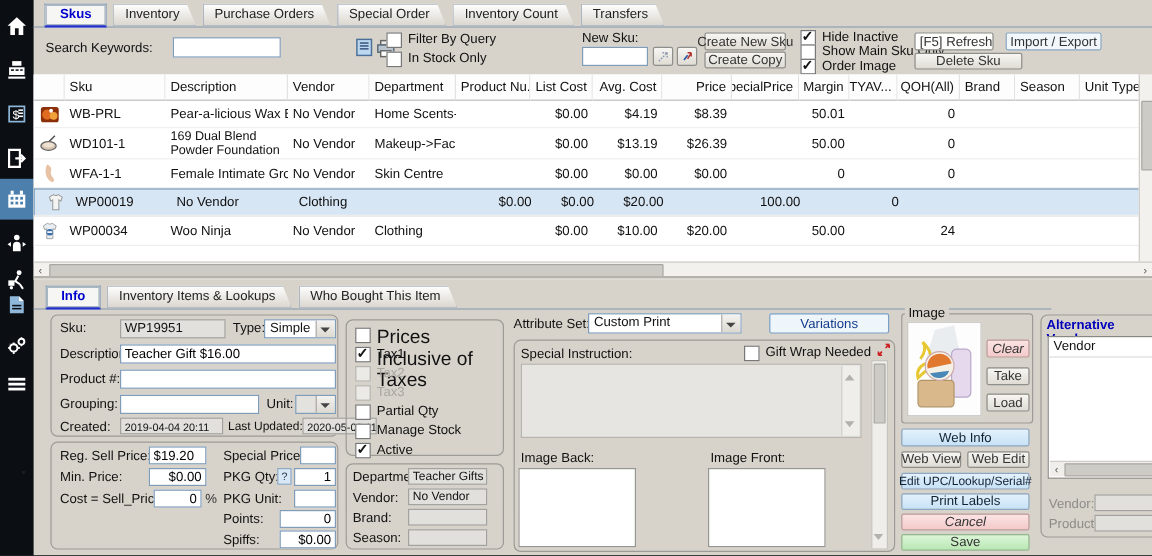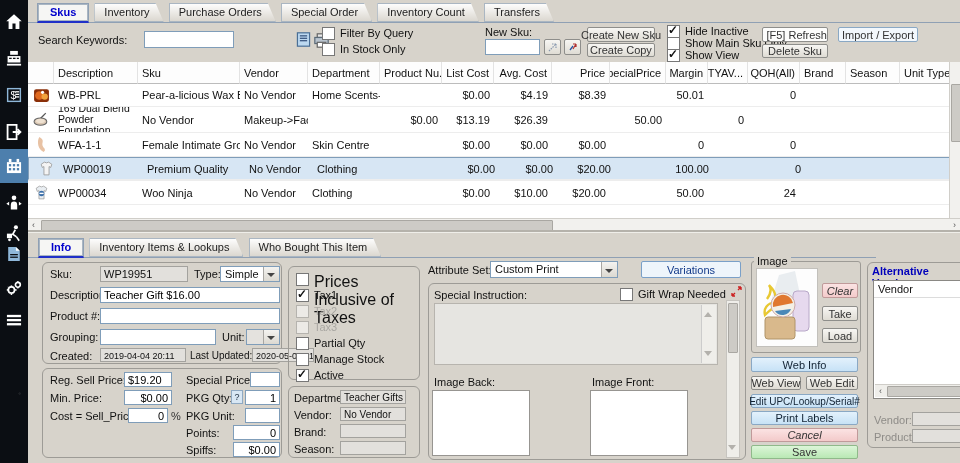--- a/index.html
+++ b/index.html
@@ -224,39 +224,39 @@
       <div class="cb checked" style="left:639px;top:25px">
           <span class="box"></span>
           <span>Hide Inactive</span>
         </div>
       <div class="cb" style="left:639px;top:37px">
           <span class="box"></span>
           <span>Show Main Sku Only</span>
         </div>
       <div class="cb checked" style="left:639px;top:49px">
           <span class="box"></span>
-          <span>Show View</span>
+          <span>Order Image</span>
         </div>
 
       <div class="btn" style="left:734px;top:27px;width:66px;height:15px;background:#fdfdfc">
         <svg width="9" height="9" viewBox="0 0 10 10" style="margin-right:3px">
             <path d="M2 8 L5 4" stroke="#2a52a0" stroke-width="1.3"></path>
             <path d="M5 7 L8 2 M8 2 v3 M8 2 h-3" stroke="#b03030" stroke-width="1.2" fill="none"></path>
           </svg>
         <span>[F5] Refresh</span>
         </div>
-      <div class="btn" style="left:734px;top:44px;width:66px;height:14px">Delete Sku</div>
+      <div class="btn" style="left:734px;top:44px;width:90px;height:14px">Delete Sku</div>
       <div class="btn" style="left:810px;top:27px;width:80px;height:15px;background:#f2f7fc;border-color:#8aa8c4">Import / Export</div>
     </div>
 
     <div class="tablewrap">
       <div class="tgrid">
         <div class="th"></div>
+        <div class="th">Sku</div>
         <div class="th">Description</div>
-        <div class="th">Sku</div>
         <div class="th">Vendor</div>
         <div class="th">Department</div>
         <div class="th">Product Nu...</div>
         <div class="th r">List Cost</div>
         <div class="th r">Avg. Cost</div>
         <div class="th r">Price</div>
         <div class="th r">SpecialPrice</div>
         <div class="th r">Margin</div>
         <div class="th r">QTYAV...</div>
         <div class="th r">QOH(All)</div>
@@ -293,20 +293,21 @@
       </div>
 
       <div class="tgrid trow" style="height:25px">
         <div class="td thumb-ic">
             <svg width="17" height="17" viewBox="0 0 16 16">
               <path d="M12 2 L7 7" stroke="#555" stroke-width="1.2"></path>
               <ellipse cx="7" cy="10" rx="6" ry="3.4" fill="#d9c6b2" stroke="#666"></ellipse>
               <ellipse cx="7" cy="9.3" rx="4.2" ry="2" fill="#efe2d2"></ellipse>
             </svg>
           </div>
+        <div class="td">WD101-1</div>
         <div class="td wrap" style="font-size:10.5px">169 Dual Blend Powder Foundation</div>
         <div class="td">No Vendor</div>
         <div class="td">Makeup-&gt;Face-&gt;...</div>
         <div class="td"></div>
         <div class="td r">$0.00</div>
         <div class="td r">$13.19</div>
         <div class="td r">$26.39</div>
         <div class="td r"></div>
         <div class="td r">50.00</div>
         <div class="td r"></div>
@@ -339,21 +340,20 @@
           <div class="td"></div>
       </div>
 
       <div class="tgrid trow sel" style="height:23px">
         <div class="td thumb-ic">
             <svg width="17" height="17" viewBox="0 0 16 16">
               <path d="M3 4 L6 2 Q8 3.4 10 2 L13 4 L12 7 L10.4 6.2 V14 H5.6 V6.2 L4 7 Z" fill="#f4f4f4" stroke="#9a9a9a" stroke-width="0.8"></path>
             </svg>
           </div>
         <div class="td">WP00019</div>
-        <div class="td">Premium Quality</div>
         <div class="td">No Vendor</div>
         <div class="td">Clothing</div>
         <div class="td"></div>
         <div class="td r">$0.00</div>
         <div class="td r">$0.00</div>
         <div class="td r">$20.00</div>
         <div class="td r"></div>
         <div class="td r">100.00</div>
         <div class="td r"></div>
         <div class="td r">0</div>

